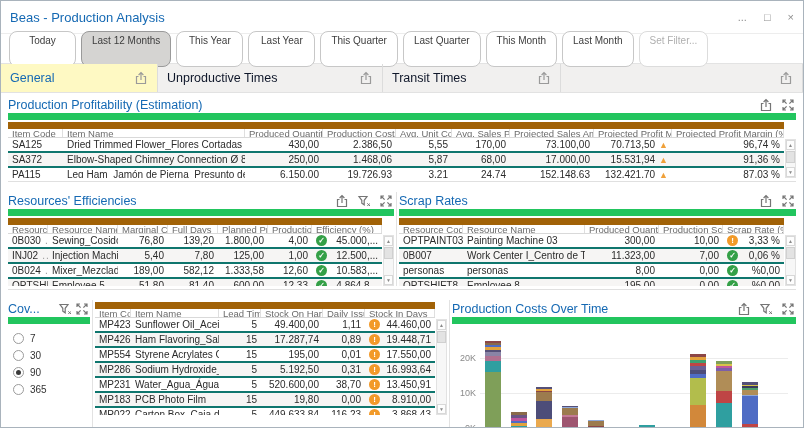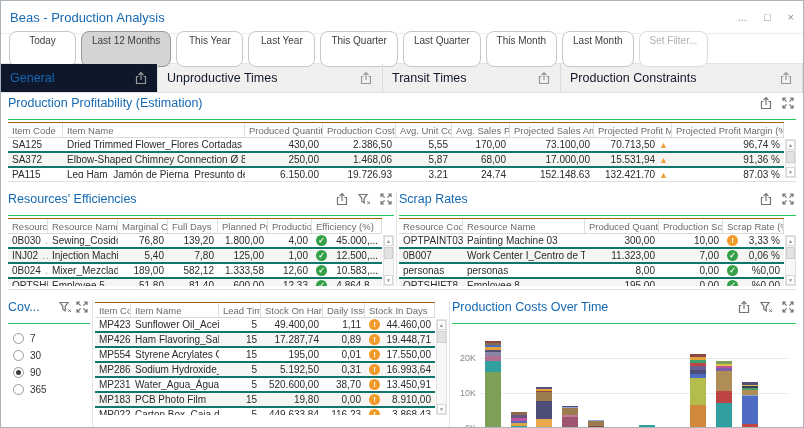--- a/index.html
+++ b/index.html
@@ -16,41 +16,41 @@
   
   .filterbar { height:30px; display:flex; align-items:center; gap:5px; padding:0 8px; border-bottom:1px solid #e3e3e3; }
   .fbtn { height:36px; line-height:17px; padding:0 10px; min-width:67px; text-align:center; font-size:10px;
           color:#3d3d3d; background:#fff; border:1px solid #c7c7c7; border-radius:8px; cursor:pointer; white-space:nowrap; }
   .fbtn.sel { background:#d5d4d2; border-color:#9a9a9a; }
   .fbtn.dis { color:#b0b0b0; border-color:#dcdcdc; }
 
   
   .tabbar { height:29px; display:flex; background:#f1f0ef; border-bottom:1px solid #e2e2e2; }
   .tab { display:flex; align-items:center; padding:0 9px; border-right:1px solid #dcdcdc; font-size:12.5px; color:#0f172a; cursor:pointer; }
-  .tab.sel { background:#0f172a; color:#1569b3; }
+  .tab.sel { background:#fef9c3; color:#1569b3; }
   .tab .tlbl { margin-right:10px; white-space:nowrap; }
   .tab svg { margin-left:auto; }
   .t0 { width:157px; } .t1 { width:225px; } .t2 { width:178px; } .t3 { flex:1; }
 
   
   svg.ic { width:13px; height:13px; stroke:#757575; fill:none; stroke-width:1.2; flex:none; cursor:pointer; }
   svg.ic.tabic { stroke:#9a9a9a; width:14px; height:14px; }
 
   
   .content { padding:3px 7px 0 7px; }
-  .panel-head { height:24px; display:flex; align-items:flex-start; border-bottom:1px solid #22c55e; }
+  .panel-head { height:24px; display:flex; align-items:center; border-bottom:7px solid #22c55e; }
   .ptitle { font-size:12.5px; color:#1569b3; white-space:nowrap; overflow:hidden; }
   .picons { margin-left:auto; display:flex; gap:9px; align-items:center; padding-right:2px; }
   .hrow { display:flex; border-top:1px solid #e0e0e0; margin-top:3px; padding-top:10px; }
   .vline { width:1px; background:#e2e2e2; margin:0 2px; }
 
   
   .tablewrap { position:relative; padding-right:12px; margin-top:2px; }
   .ghead,.grow { display:grid; align-items:stretch; }
-  .ghead { height:16px; border-top:1px solid #a16207; border-bottom:1px solid #d9d9d9; color:#6b6b6b; font-size:9.5px; background:#fff; }
+  .ghead { height:16px; border-top:7px solid #a16207; border-bottom:1px solid #d9d9d9; color:#6b6b6b; font-size:9.5px; background:#fff; }
   .ghead .c { border-right:1px solid #dfdfdf; display:flex; align-items:center; }
   .gbody { overflow:hidden; }
   .grow { height:15px; font-size:10px; color:#2b2b2b; border-bottom:2px solid #0f766e; background:#fff; }
   .grow:nth-child(even) { background:#f6f5f4; }
   .c { padding:0 4px; overflow:hidden; white-space:nowrap; display:flex; align-items:center; }
   .c.num { justify-content:flex-end; }
   .c .more { color:#9a9a9a; margin-left:4px; letter-spacing:1px; }
   .g-prof { grid-template-columns:55px 182px 78px 73px 56px 58px 84px 78px 1fr; }
   .g-eff  { grid-template-columns:40px 70px 50px 50px 50px 44px 1fr; }
   .g-scrap{ grid-template-columns:64px 122px 74px 64px 1fr; }
@@ -157,21 +157,20 @@
           <use href="#ic-export"></use>
         </svg>
     </div>
     <div class="tab t2">
       <span class="tlbl">Transit Times</span>
       <svg class="ic tabic">
           <use href="#ic-export"></use>
         </svg>
     </div>
     <div class="tab t3">
-      <span class="tlbl">Production Constraints</span>
       <svg class="ic tabic">
           <use href="#ic-export"></use>
         </svg>
     </div>
   </div>
 
   <div class="content">
 
     <div class="panel">
       <div class="panel-head">

